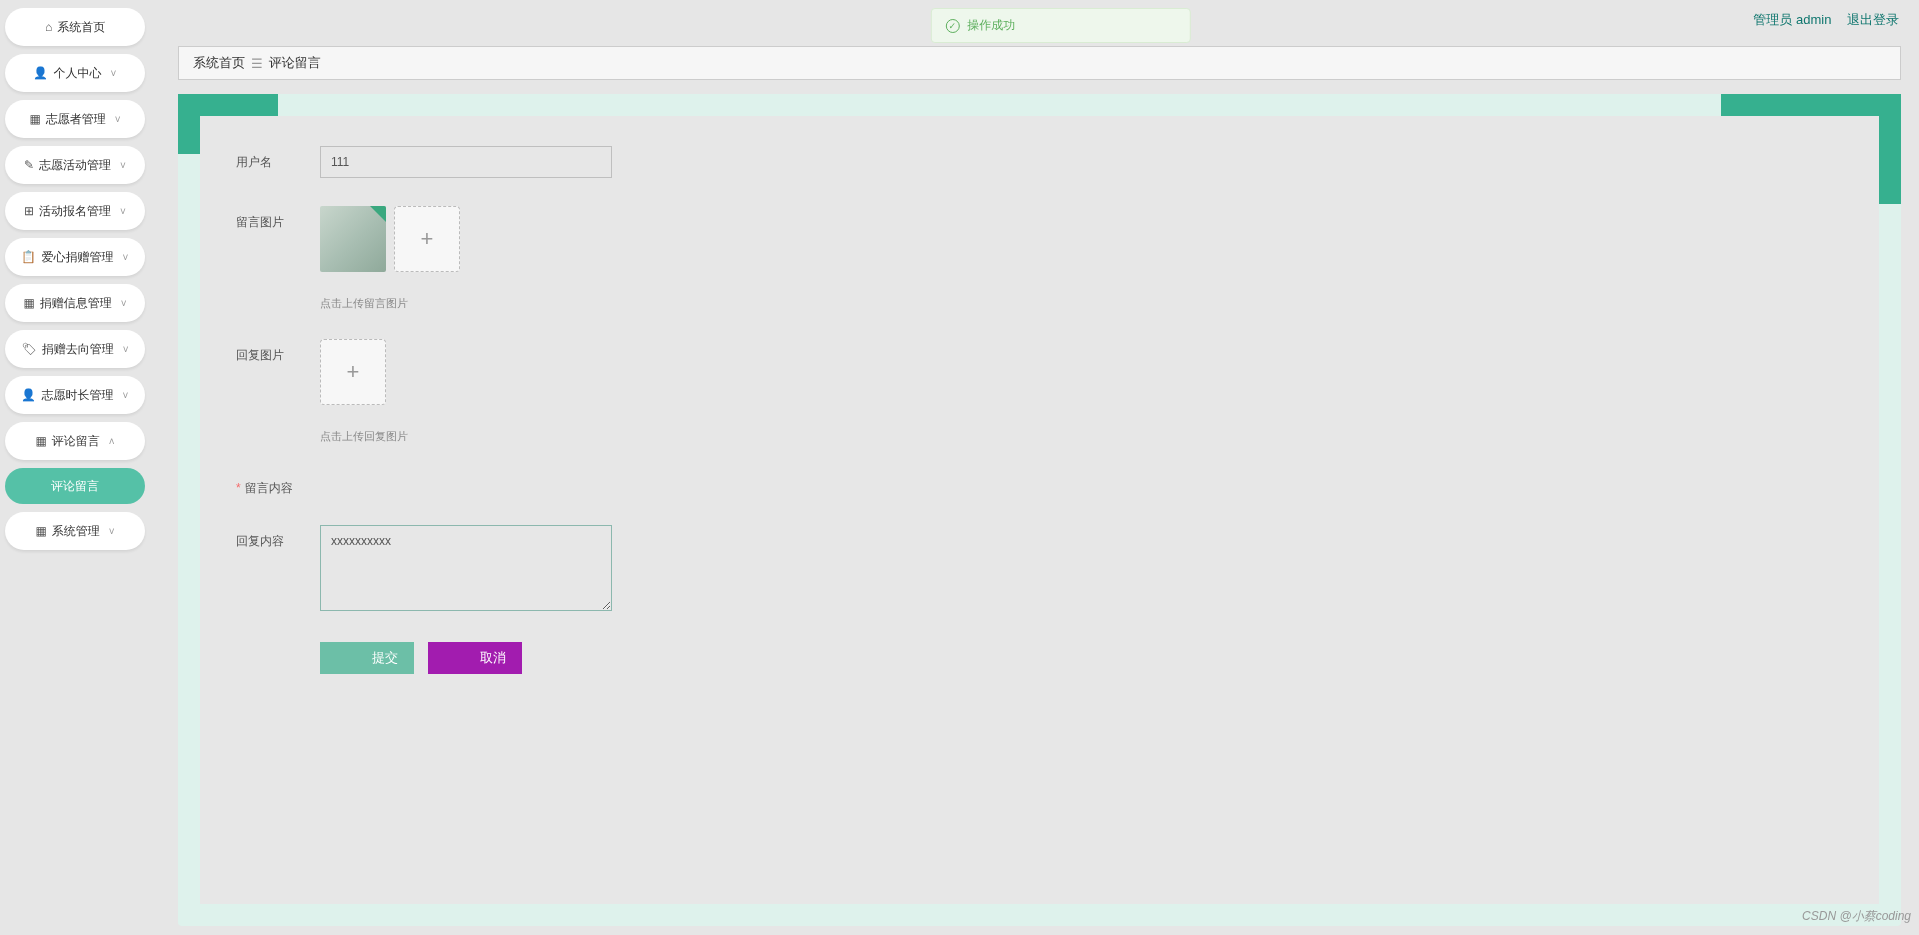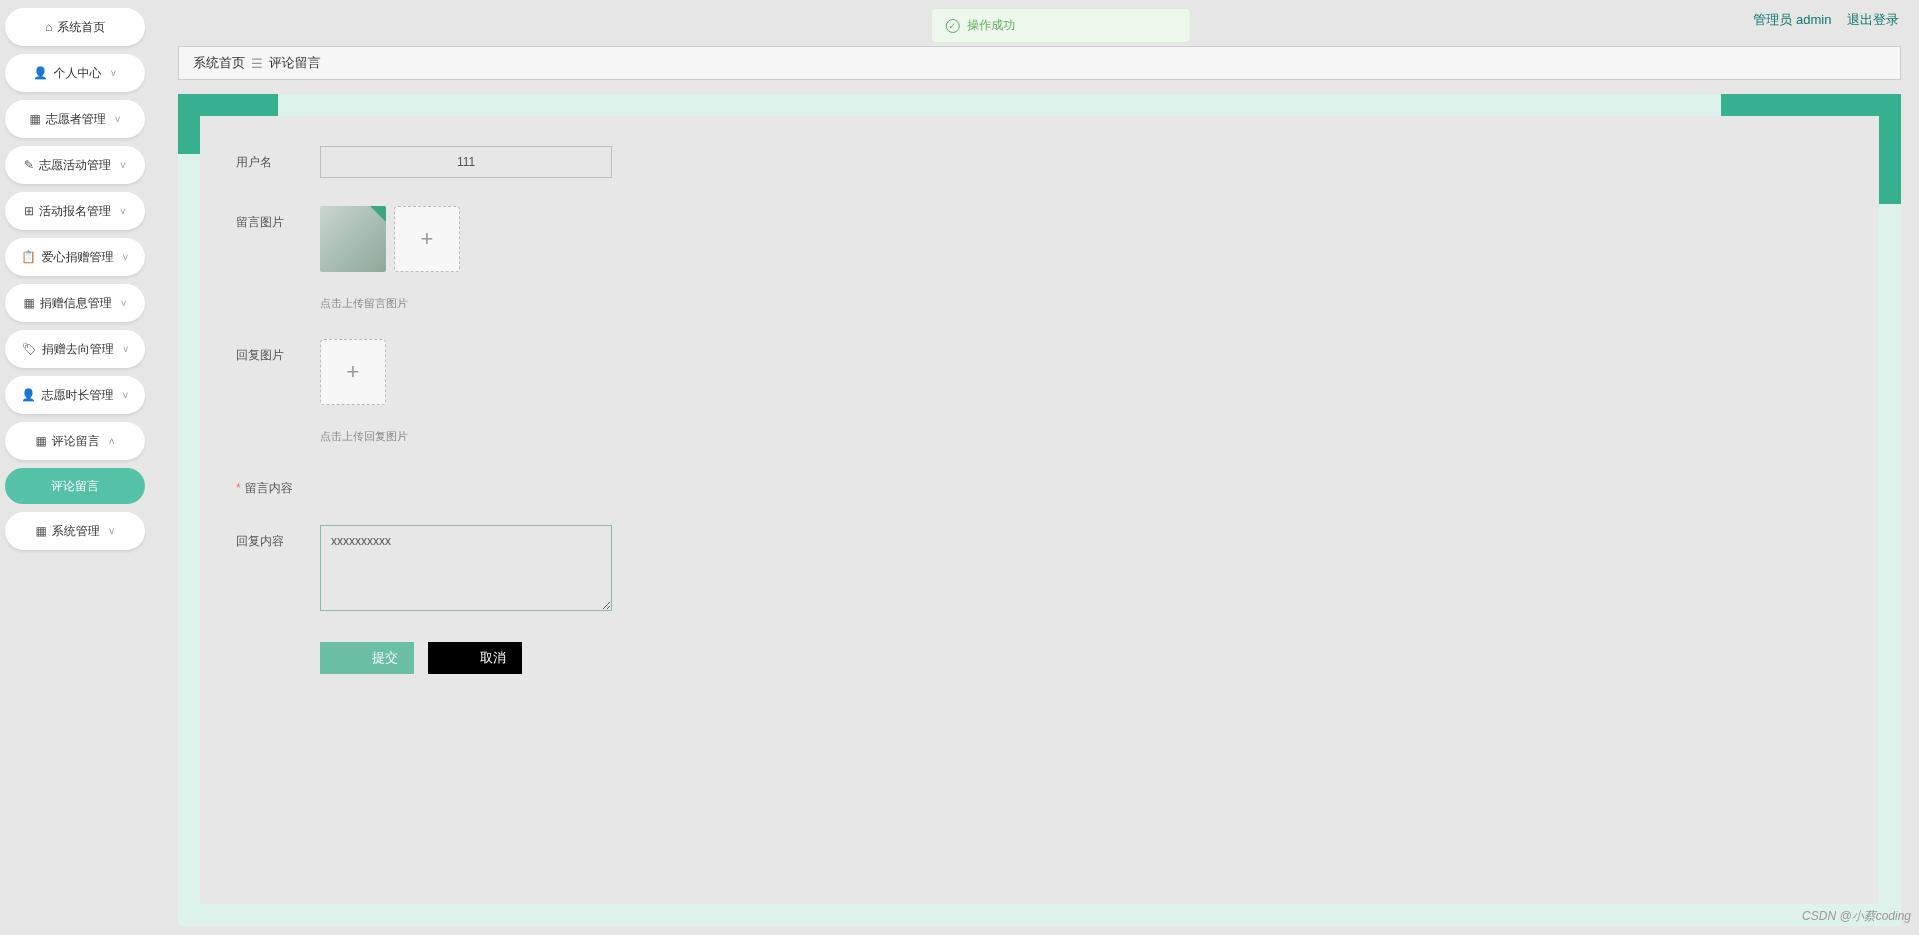--- a/index.html
+++ b/index.html
@@ -22,32 +22,32 @@
 .content-area { margin: 14px 18px; position: relative; background: #def2ec; border-radius: 4px; padding: 0; height: 832px; }
 .corner-tl { position: absolute; top: 0; left: 0; width: 100px; height: 60px; overflow: hidden; }
 .corner-tl::before { content: ""; position: absolute; top: -40px; left: -40px; width: 160px; height: 100px; background: #36b08f; transform: rotate(-35deg); }
 .corner-tr { position: absolute; top: 0; right: 0; width: 180px; height: 110px; overflow: hidden; }
 .corner-tr::before { content: ""; position: absolute; top: -60px; right: -60px; width: 260px; height: 160px; background: #36b08f; transform: rotate(35deg); }
 .form-panel { position: absolute; inset: 22px; background: #e7e7e7; padding: 30px 36px; }
 .form-row { display: flex; align-items: flex-start; margin-bottom: 28px; }
 .form-label { width: 72px; text-align: left; font-size: 12px; color: #555; padding-top: 8px; }
 .form-label.req::before { content: "*"; color: #f56c6c; margin-right: 4px; }
 .form-control { margin-left: 12px; }
-.input-text { width: 292px; height: 32px; border: 1px solid #bfbfbf; background: #e7e7e7; padding: 0 10px; font-size: 12px; color: #555; text-align: center; }
+.input-text { width: 292px; height: 32px; border: 1px solid #bfbfbf; background: #e7e7e7; padding: 0 10px; font-size: 12px; color: #555; }
 .upload-wrap { display: flex; gap: 8px; }
 .upload-preview { width: 66px; height: 66px; background: linear-gradient(135deg, #c8d6cc 0%, #a7bdb1 55%, #8fa99a 100%); border-radius: 2px; position: relative; overflow: hidden; }
 .upload-preview::after { content: ""; position: absolute; top: 0; right: 0; border-style: solid; border-width: 0 16px 16px 0; border-color: transparent #3aa87f transparent transparent; }
 .upload-box { width: 66px; height: 66px; border: 1px dashed #bbb; background: #f7f7f7; border-radius: 4px; display: flex; align-items: center; justify-content: center; font-size: 22px; color: #999; cursor: pointer; }
 .hint { font-size: 11px; color: #888; margin-top: 24px; }
 .textarea { width: 292px; height: 86px; border: 1px solid #bfbfbf; background: #e7e7e7; padding: 8px 10px; font-size: 12px; color: #555; resize: both; font-family: inherit; }
 .textarea.focused { border-color: #8cb8ae; }
 .btn-row { margin-left: 84px; display: flex; gap: 14px; }
 .btn { width: 94px; height: 32px; border: none; color: #fff; font-size: 13px; cursor: pointer; padding-left: 36px; }
 .btn-submit { background: #6cbfa7; }
-.btn-cancel { background: #000000; }
+.btn-cancel { background: #a21caf; }
 .watermark { position: fixed; right: 8px; bottom: 10px; font-size: 12px; color: #999; font-style: italic; }
 </style>
 </head>
 <body>
 
 <div class="sidebar">
   <div class="sidebar-item">
     <span class="icon">⌂</span>
     <span class="label">系统首页</span>
   </div>

